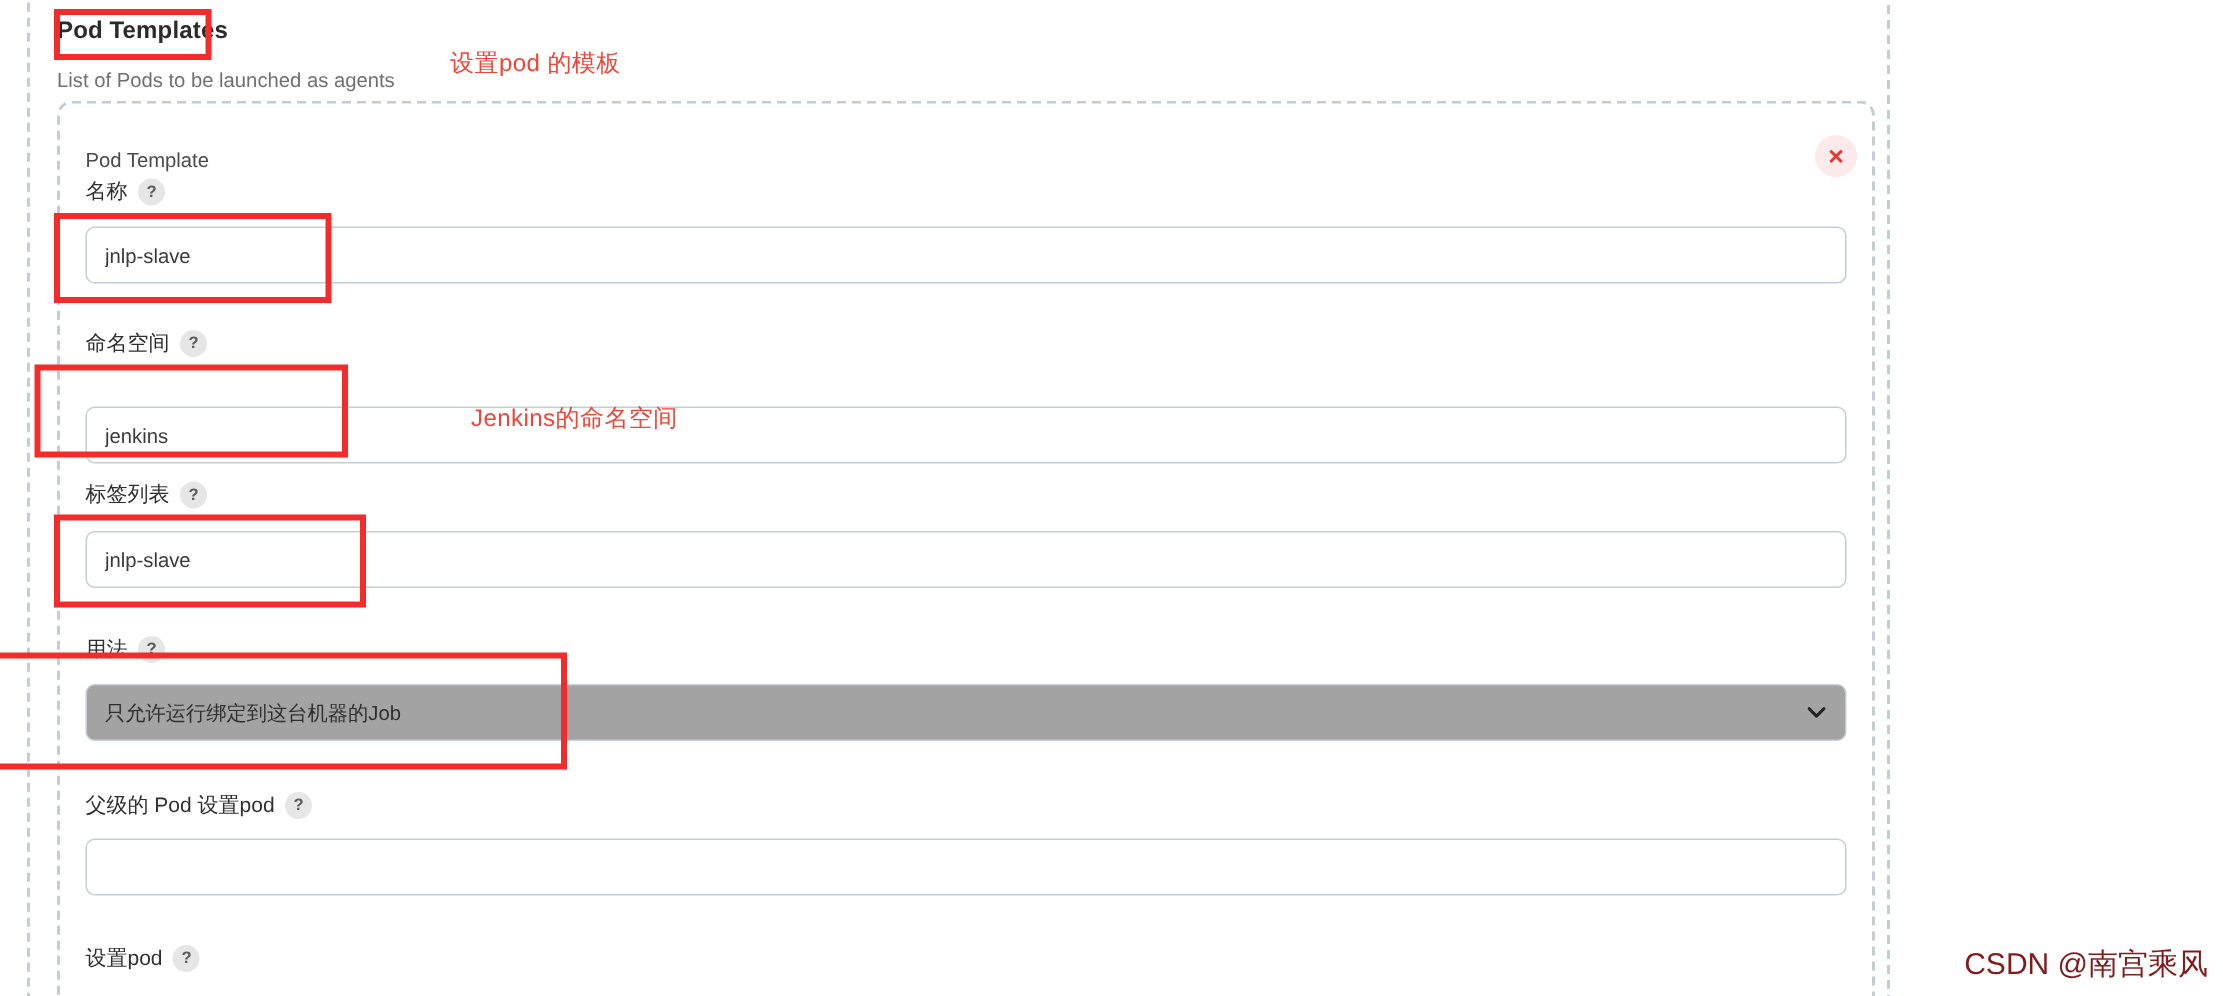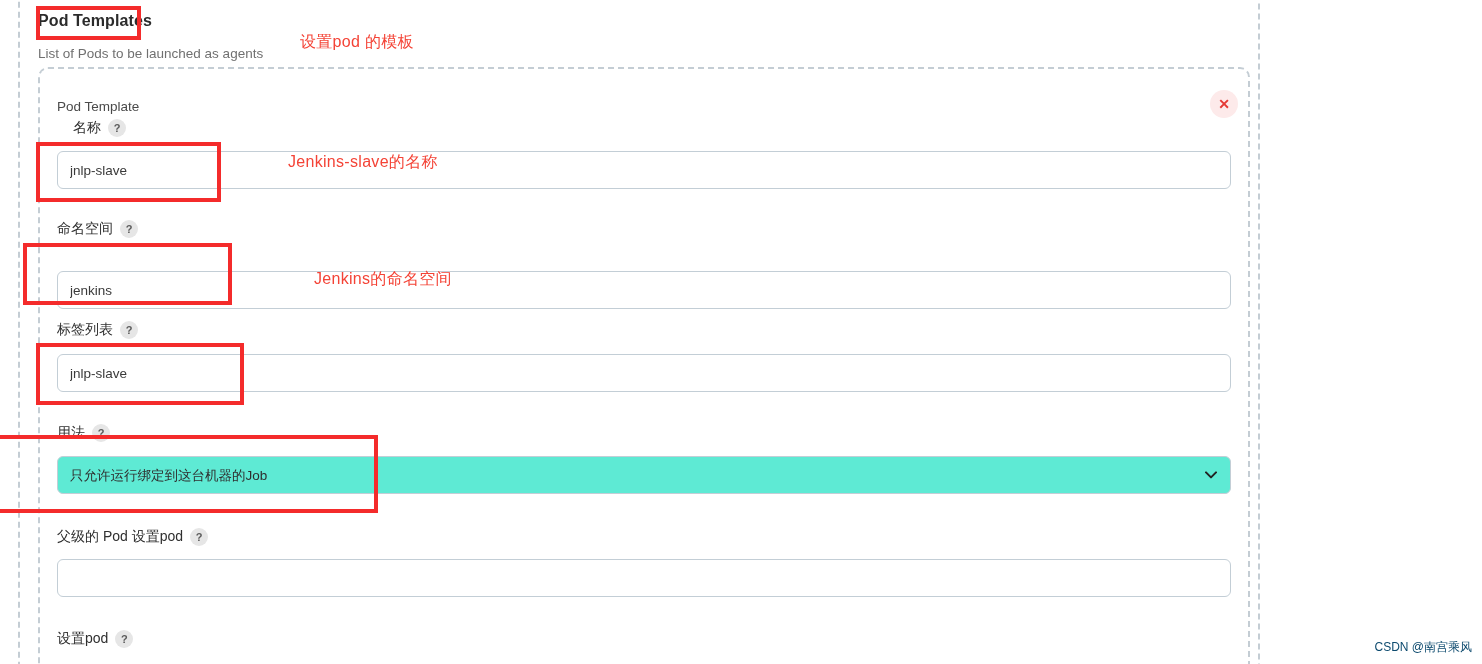--- a/index.html
+++ b/index.html
@@ -125,21 +125,21 @@
     position: absolute;
     left: 57px;
     width: 1174px;
     height: 38px;
   }
   .select-box {
     width: 100%;
     height: 100%;
     border: 1px solid #c3ced6;
     border-radius: 6px;
-    background: #5eead4;
+    background: #a3a3a3;
     font-family: "Liberation Sans", "DejaVu Sans", sans-serif;
     font-size: 13.5px;
     color: #2f2f2f;
     padding: 0 34px 0 12px;
     appearance: none;
     -webkit-appearance: none;
     outline: none;
     cursor: pointer;
   }
   .chevron {
@@ -164,22 +164,22 @@
     font-size: 16px;
     font-weight: 500;
     white-space: nowrap;
     letter-spacing: .3px;
   }
 
   
   .watermark {
     position: absolute;
     right: 10px; bottom: 8px;
-    color: #0c4a6e;
-    font-size: 12px;
+    color: #7f1d1d;
+    font-size: 20px;
     white-space: nowrap;
     user-select: none;
   }
 </style>
 </head>
 <body>
 
 <div id="screen">
 
   <div class="dashed-outer"></div>
@@ -187,21 +187,21 @@
 
   <div class="section-title">Pod Templates</div>
   <div class="section-desc">List of Pods to be launched as agents</div>
 
   <div class="card-title">Pod Template</div>
 
   <button class="close-btn">
     <span class="x">✕</span>
   </button>
 
-  <div class="field-label" style="left:57px; top:119px;margin-left:16px;">
+  <div class="field-label" style="left:57px; top:119px;">
     <span>名称</span>
     <span class="help-icon">?</span>
   </div>
   <input class="text-input" style="top: 151px;" value="jnlp-slave">
 
   <div class="field-label" style="left:57px; top:220px;">
     <span>命名空间</span>
     <span class="help-icon">?</span>
   </div>
   <input class="text-input" style="top: 271px;" value="jenkins">
@@ -241,20 +241,19 @@
   <div class="anno-box" style="left:36px; top:142px; width:185px; height:60px;"></div>
 
   <div class="anno-box" style="left:23px; top:243px; width:209px; height:62px;"></div>
 
   <div class="anno-box" style="left:36px; top:343px; width:208px; height:62px;"></div>
 
   <div class="anno-box" style="left:-4px; top:435px; width:382px; height:78px;"></div>
 
   <div class="anno-text" style="left:300px; top:32px;">设置pod 的模板</div>
 
-  <div class="anno-text" style="left:288px; top:152px;">Jenkins-slave的名称</div>
 
   <div class="anno-text" style="left:314px; top:269px;">Jenkins的命名空间</div>
 
 
   <div class="watermark">CSDN @南宫乘风</div>
 
 </div>
 
 </body></html>

